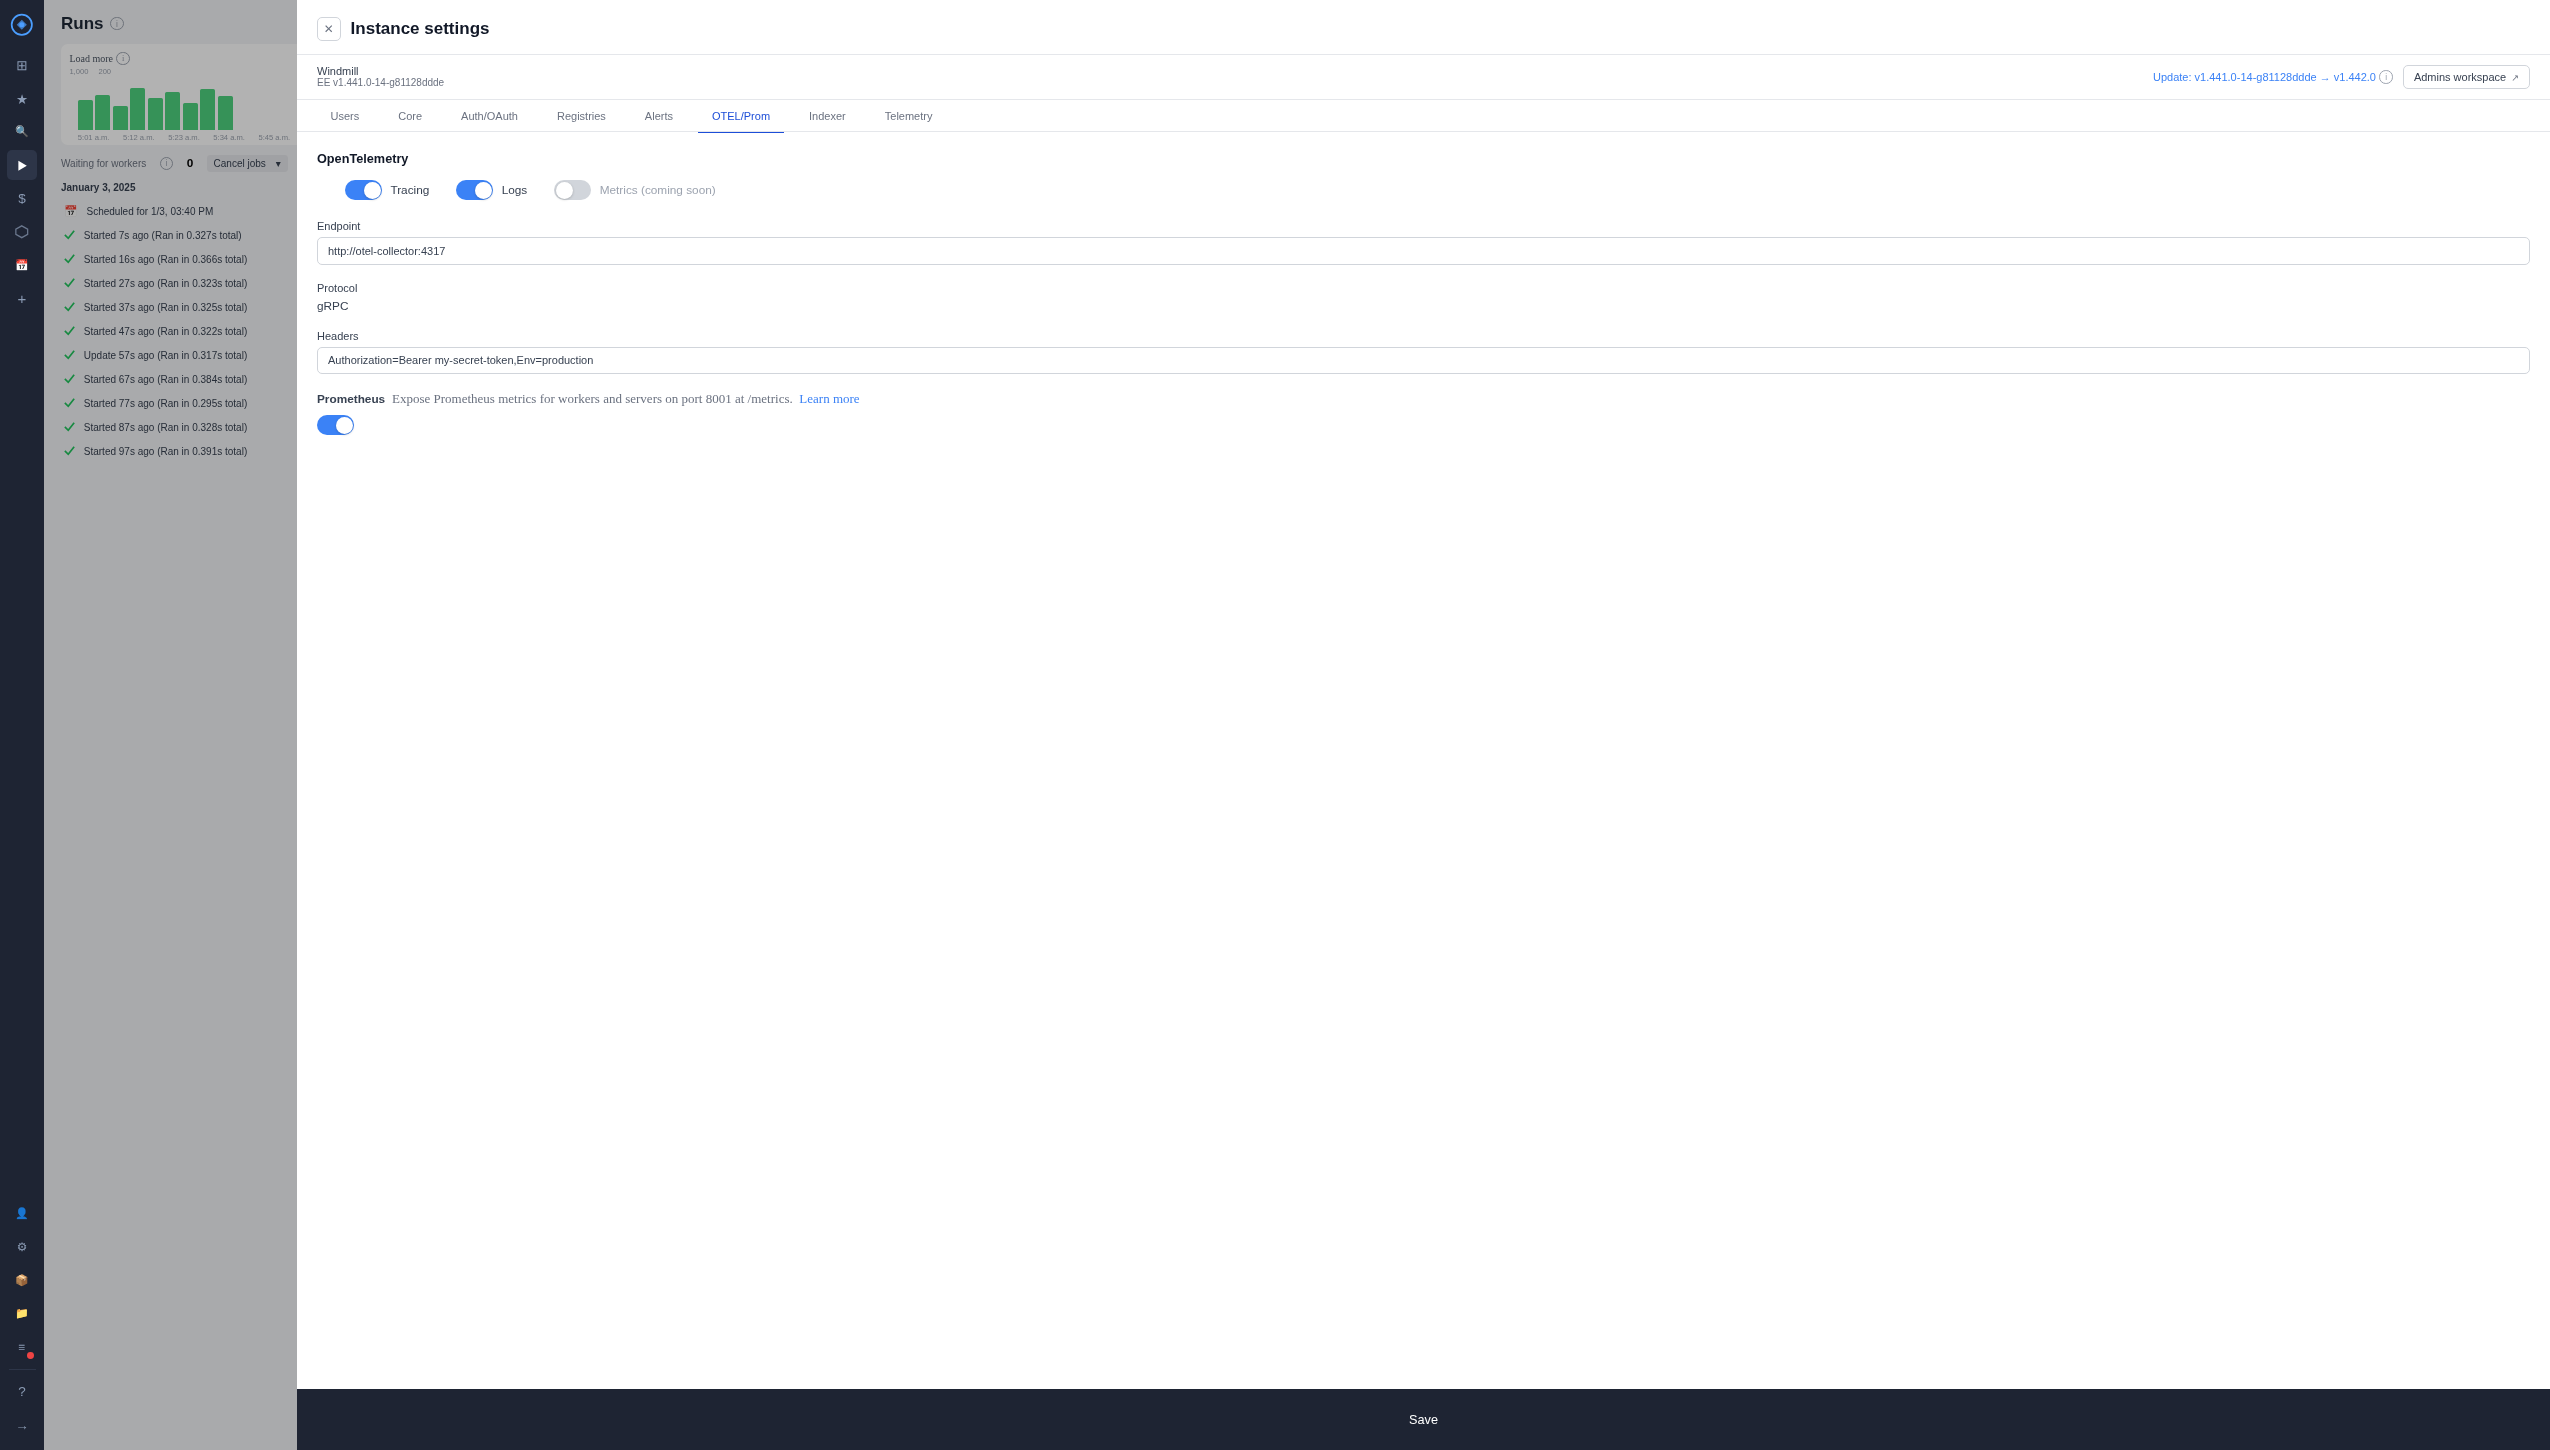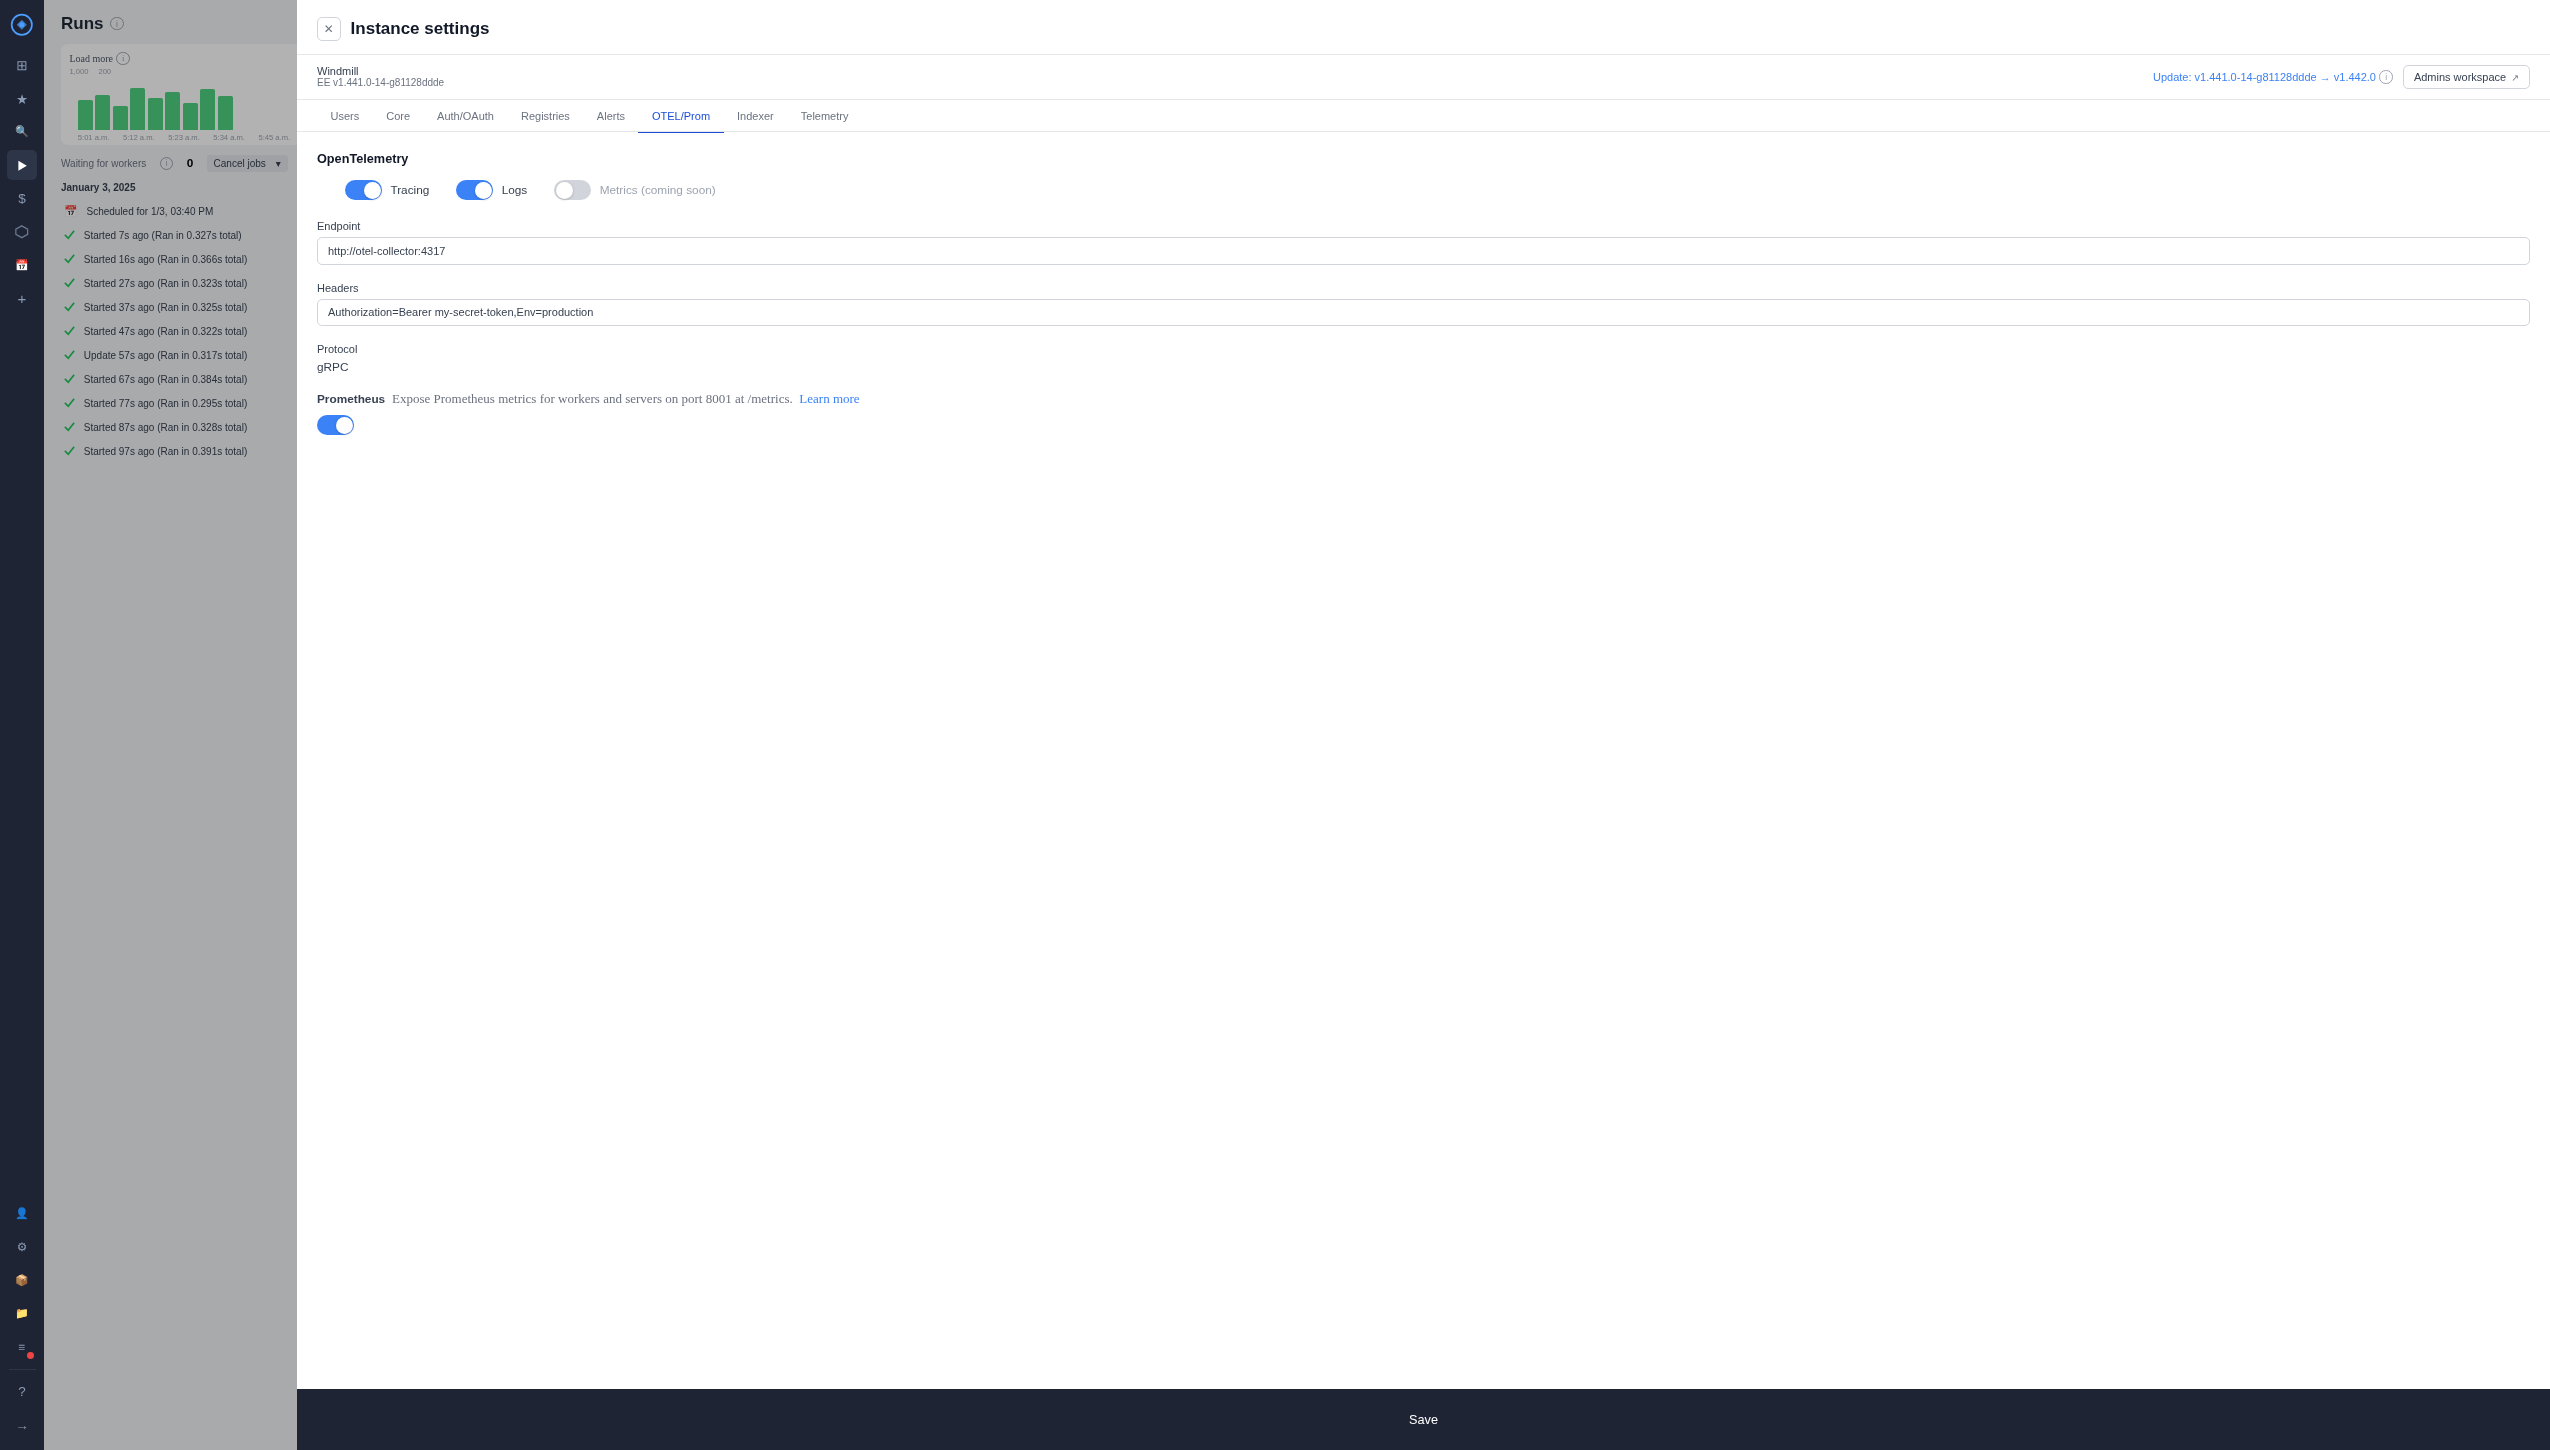--- a/index.html
+++ b/index.html
@@ -218,21 +218,21 @@
       padding: 5px 10px;
       font-size: 11px;
       cursor: pointer;
       display: flex; align-items: center; gap: 5px;
       color: #374151;
     }
 
     
     .tabs-row {
       display: flex;
-      gap: 0;
+      gap: 12px;
       padding: 0 20px;
       border-bottom: 1.7px solid #e5e7eb;
     }
     .tab {
       padding: 10px 13.5px;
       font-size: 11px;
       color: #6b7280;
       cursor: pointer;
       border-bottom: 1.7px solid transparent;
       margin-bottom: -1.7px;
@@ -659,27 +659,27 @@
             <span class="toggle-label" style="color:#9ca3af;">Metrics (coming soon)</span>
           </div>
         </div>
 
         <div class="form-field">
           <label class="form-label">Endpoint</label>
           <input class="form-input" type="text" value="http://otel-collector:4317" style="">
         </div>
 
         <div class="form-field">
+          <label class="form-label">Protocol</label>
+          <div class="protocol-value">gRPC</div>
+        </div>
+
+        <div class="form-field">
           <label class="form-label">Headers</label>
           <input class="form-input" type="text" value="Authorization=Bearer my-secret-token,Env=production" style="">
-        </div>
-
-        <div class="form-field">
-          <label class="form-label">Protocol</label>
-          <div class="protocol-value">gRPC</div>
         </div>
 
         <div class="prometheus-section">
           <div class="prometheus-header">
             <span class="prometheus-title">Prometheus</span>
             <span class="prometheus-desc">
               <span>Expose Prometheus metrics for workers and servers on port 8001 at /metrics.</span>
               <a href="#" style="color:#3b82f6; margin-left:3.4px;">Learn more</a>
             </span>
           </div>

